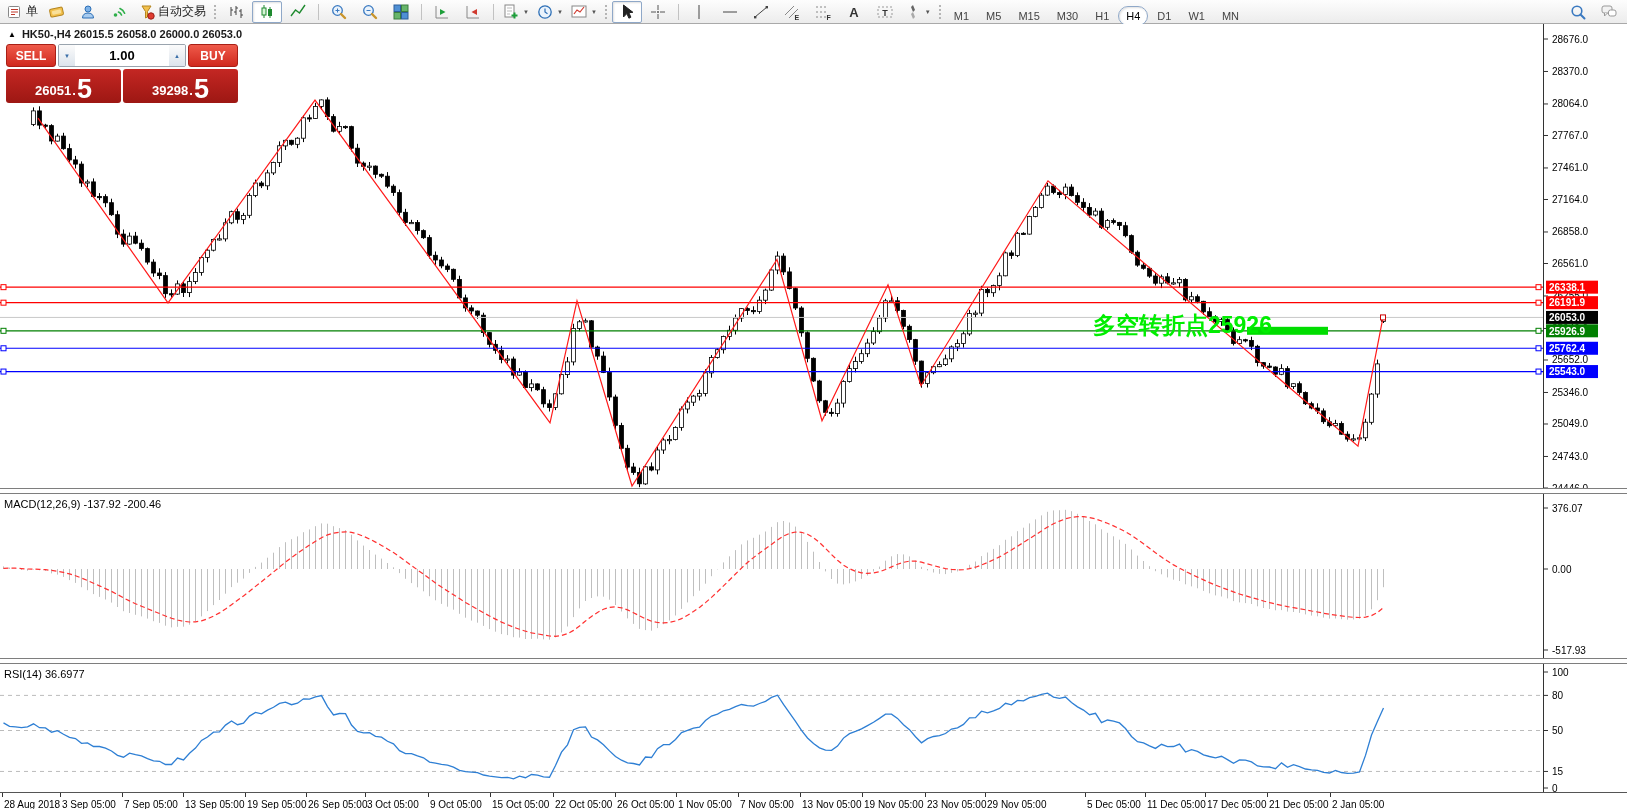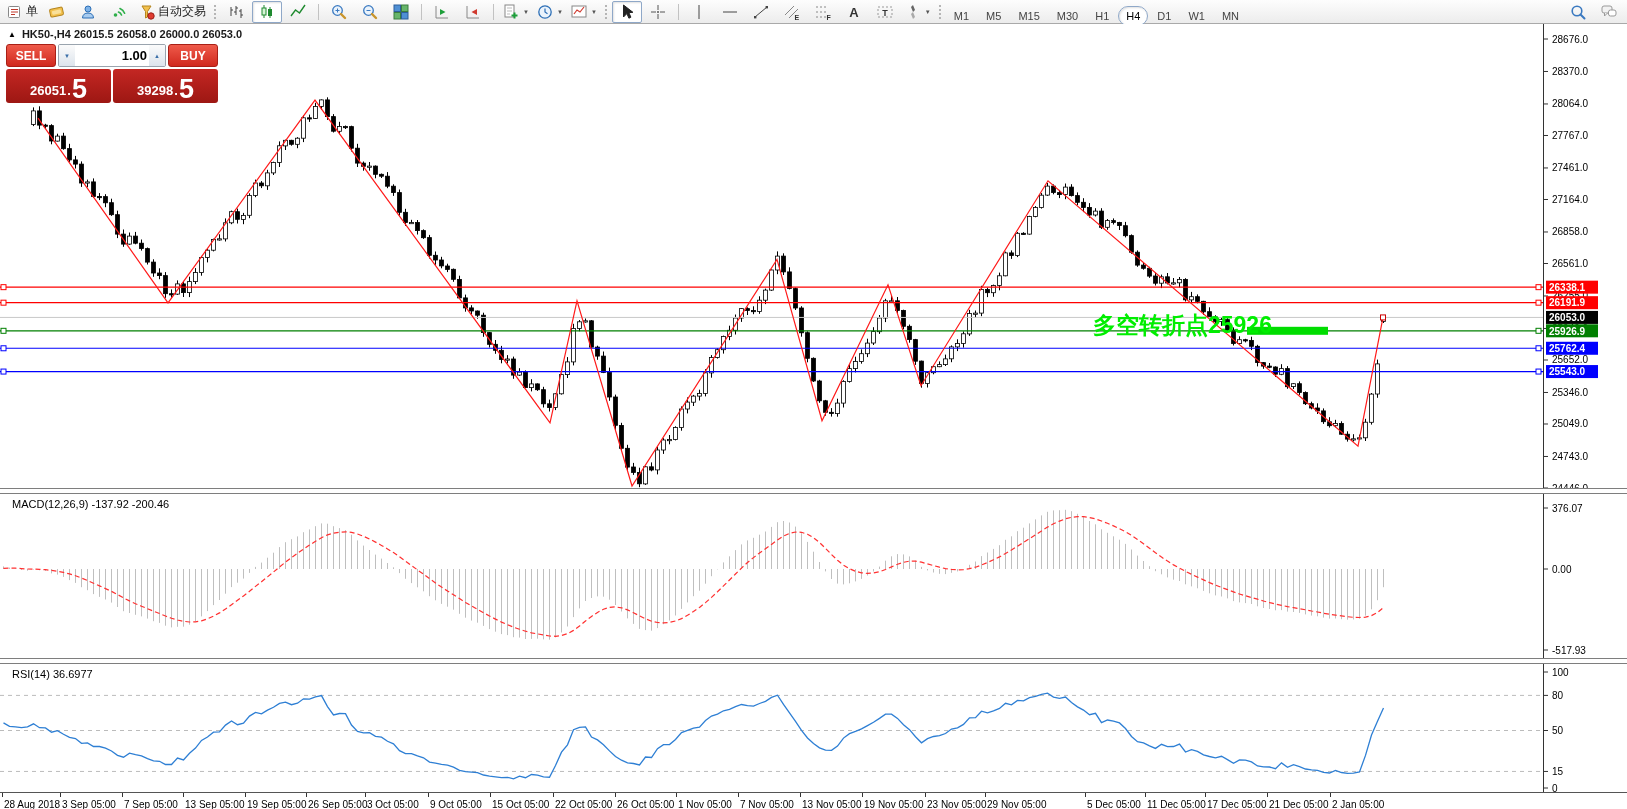--- a/index.html
+++ b/index.html
@@ -15,31 +15,31 @@
   .tb-sep{width:1px;height:16px;background:#c2c2c2;margin:0 4px;}
   .tb-grip{width:4px;height:16px;margin:0 3px;background-image:radial-gradient(#b5b5b5 1px,transparent 1px);background-size:4px 4px;}
   .tb-spacer{flex:1;}
   .tf-btn{height:18px;padding:0 7px;font-size:11px;color:#444;display:flex;align-items:center;border:1px solid transparent;border-radius:2px;margin-top:9px;}
   .tf-btn.active{background:#fff;border-color:#8fa8c8;box-shadow:inset 1px 1px 2px rgba(0,0,0,.12);color:#000;border-radius:10px;}
   
   #chartwrap{position:relative;width:1627px;}
   .panel{position:relative;background:#fff;}
   .hsep{height:4px;background:#fff;border-top:1px solid #7e7e7e;border-bottom:1px solid #7e7e7e;}
   svg{display:block;}
-  .ind-label{position:absolute;left:4px;top:4px;font-size:11px;color:#000;z-index:3;margin-left:8px;}
+  .ind-label{position:absolute;left:4px;top:4px;font-size:11px;color:#000;z-index:3;}
   #chart-title{position:absolute;left:8px;top:4px;font-size:11px;font-weight:bold;color:#1a1a1a;z-index:6;display:flex;gap:6px;align-items:center;}
   #chart-title .tri{font-size:8px;color:#000;}
   
-  #tpanel{position:absolute;left:6px;top:20px;z-index:5;width:212px;}
+  #tpanel{position:absolute;left:6px;top:20px;z-index:5;width:232px;}
   .tp-row1{display:flex;height:23px;gap:2px;}
   .tp-btn{width:50px;background:linear-gradient(#ef5a4a,#d0291e);color:#fff;font-weight:bold;font-size:12px;
           border:1px solid #a81f16;border-radius:3px;font-family:"Liberation Sans",sans-serif;}
   .tp-spin{display:flex;border:1px solid #9aa4ae;border-radius:2px;overflow:hidden;background:#fff;height:21px;flex:1;}
   .tp-step{width:16px;border:0;background:linear-gradient(#fbfbfb,#dde4ec);color:#3a6ea8;font-size:6px;padding:0;}
-  .tp-vol{width:64px;flex:1;border:0;text-align:right;font-size:13px;font-weight:bold;font-family:"Liberation Sans",sans-serif;outline:none;}
+  .tp-vol{width:64px;flex:1;border:0;text-align:center;font-size:13px;font-weight:bold;font-family:"Liberation Sans",sans-serif;outline:none;}
   .tp-row2{display:flex;gap:2px;margin-top:2px;}
   .tp-price{flex:1;height:33px;background:linear-gradient(#c9262293,#a81a17);background:linear-gradient(#c42723,#9d1713);
             border-radius:3px;color:#fff;display:flex;align-items:flex-end;justify-content:center;padding-bottom:1px;cursor:default;text-align:right;}
   .tp-main{font-size:13px;font-weight:bold;margin-bottom:4px;}
   .tp-dot{font-size:13px;font-weight:bold;margin:0 1px 4px 1px;}
   .tp-big{font-size:27px;line-height:26px;font-weight:bold;}
 </style>
 </head>
 <body>
 

